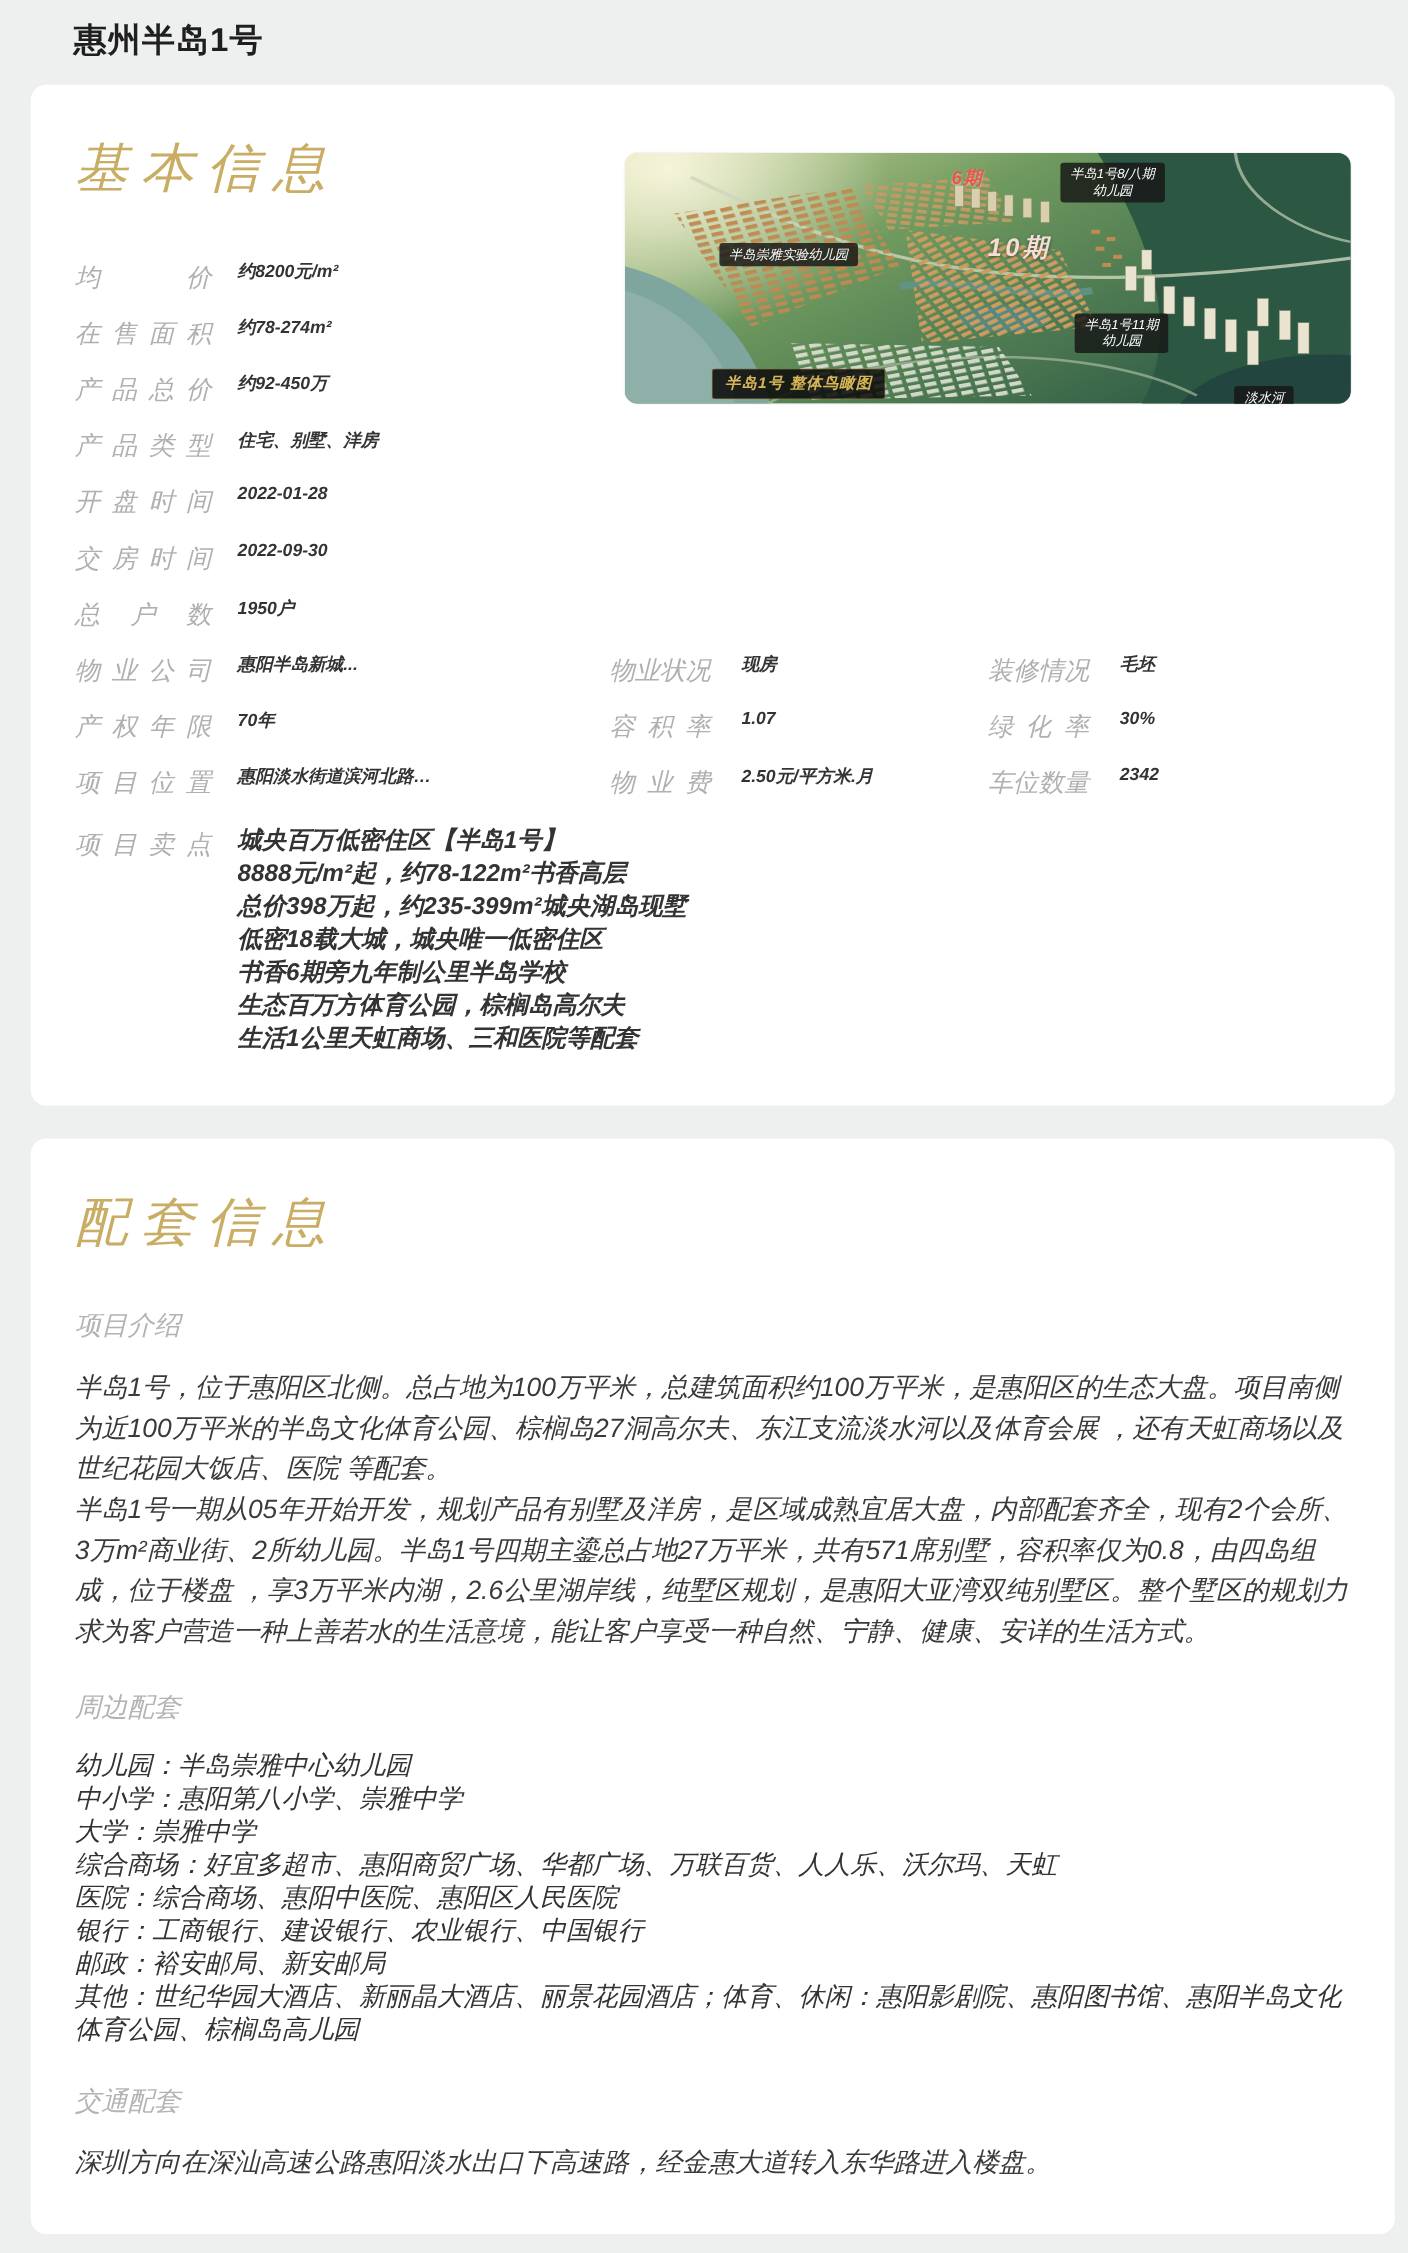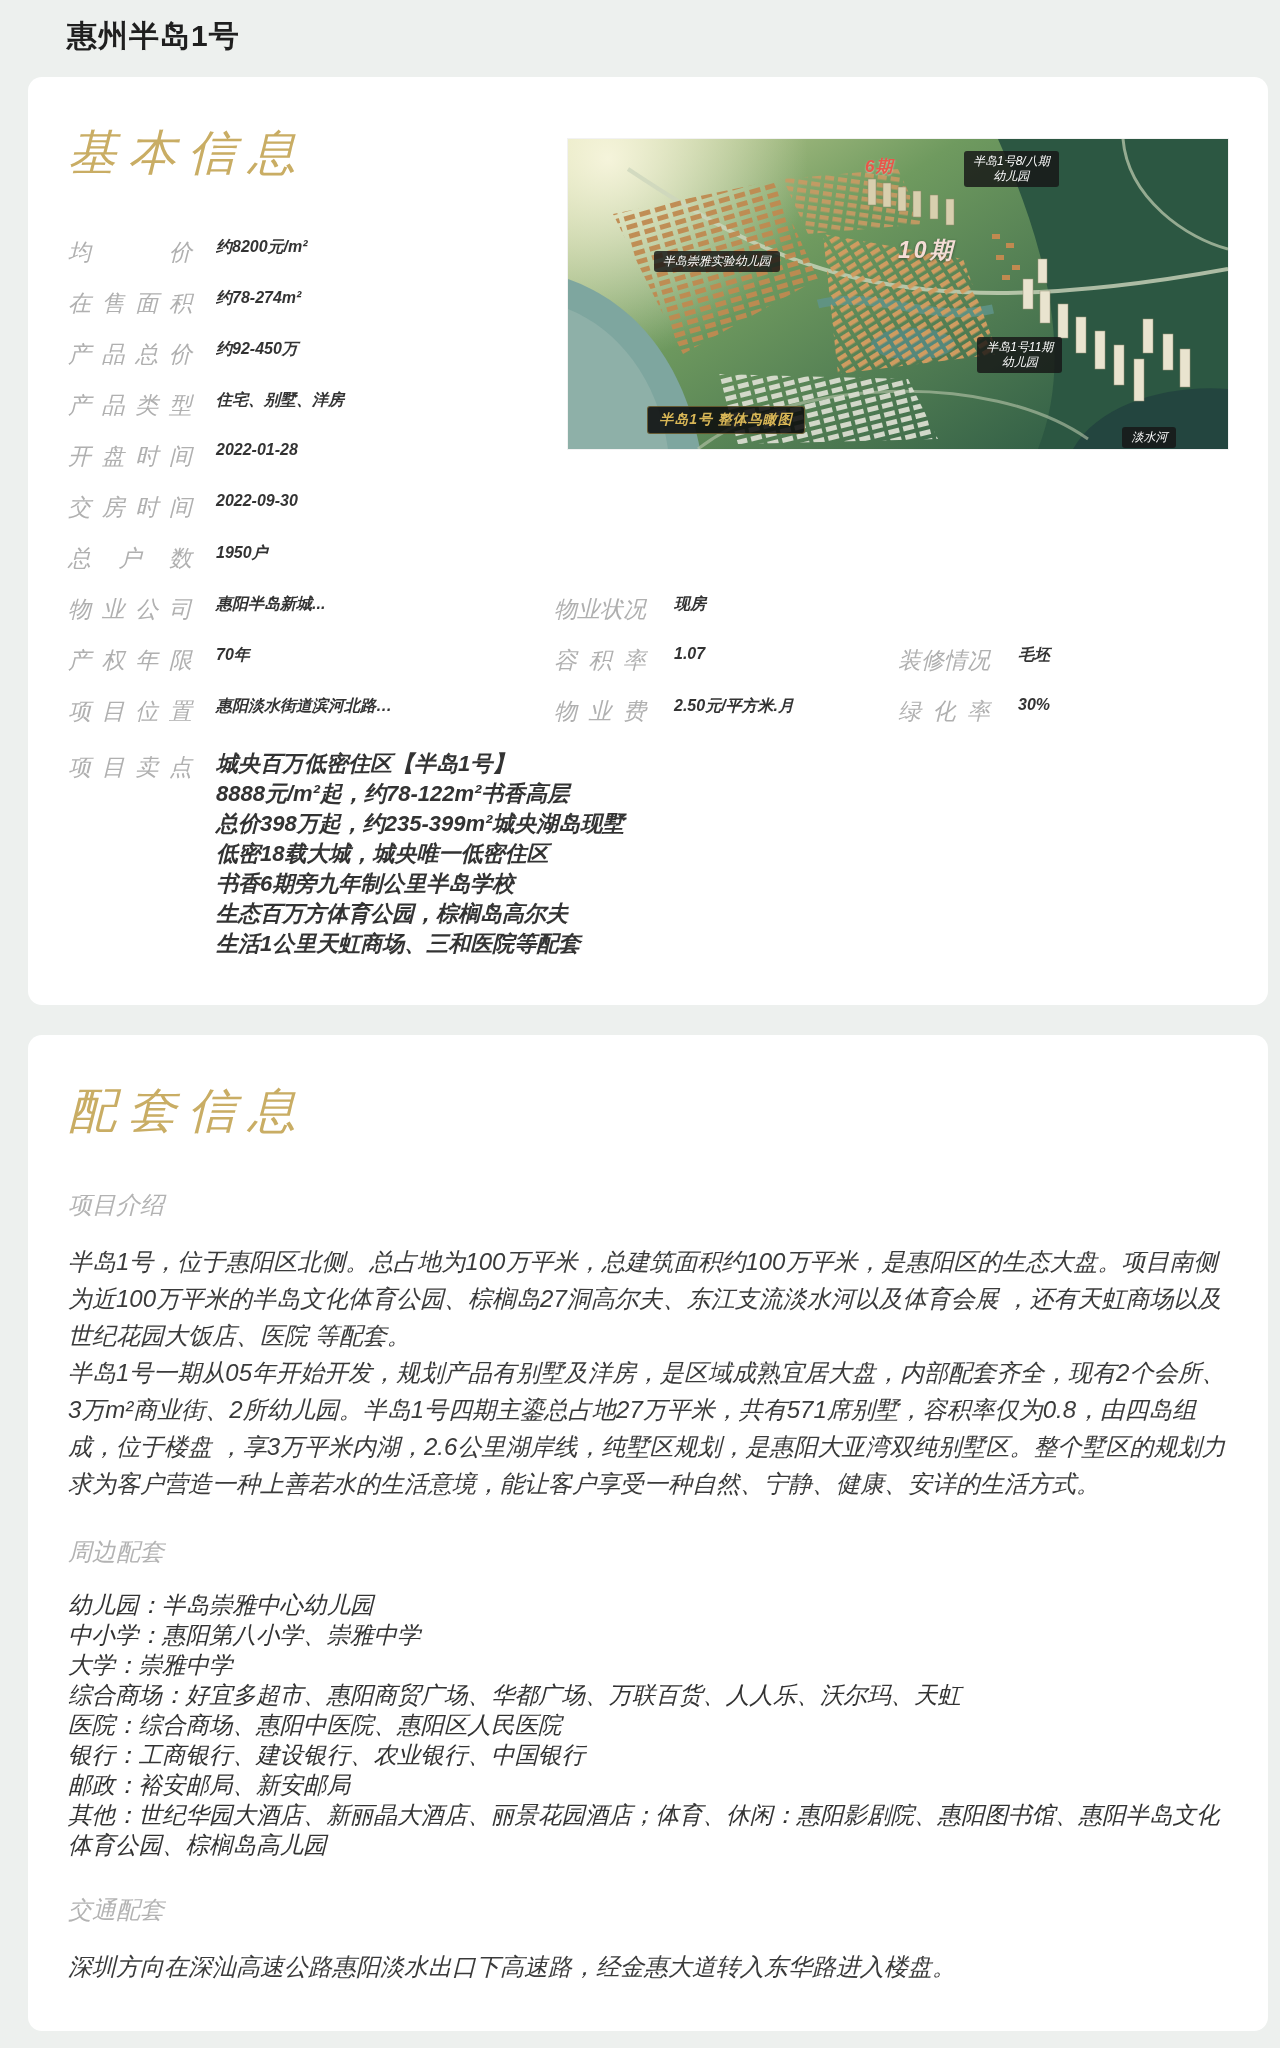--- a/index.html
+++ b/index.html
@@ -38,22 +38,22 @@
   .band-b .col-3 { flex:1; }
   .col-2 .row-label, .col-3 .row-label { width:92px; margin-right:28px; }
 
   .band-c { display:flex; align-items:flex-start; margin-top:2px; }
   .selling-points .sp-line {
     font-size:22px; line-height:30px; color:#333; font-weight:600;
   }
 
   
   .image-wrap {
-    width:660px; height:310px; margin-top:-92px; margin-left:auto;
-    position:relative; border-radius:0; overflow:hidden;
+    width:660px; height:228px; margin-top:-92px; margin-left:auto;
+    position:relative; border-radius:12px; overflow:hidden;
     box-shadow:0 0 0 1px rgba(0,0,0,0.05);
     cursor:pointer;
   }
   .image-wrap svg { display:block; width:100%; height:100%; }
   .img-chip {
     position:absolute; background:rgba(22,22,22,0.82); color:#fff;
     font-size:12px; line-height:15px; padding:3px 9px; border-radius:3px;
     text-align:center; white-space:nowrap;
   }
   .img-caption {
@@ -252,20 +252,24 @@
         <div class="info-row">
           <span class="row-label">装修情况</span>
           <span class="row-value">毛坯</span>
         </div>
 
         <div class="info-row">
           <span class="row-label">绿化率</span>
           <span class="row-value">30%</span>
         </div>
 
+        <div class="info-row">
+          <span class="row-label">车位数量</span>
+          <span class="row-value">2342</span>
+        </div>
       </div>
   </div>
 
   <div class="band-c">
     <span class="row-label" style="width:124px; margin-right:24px; flex-shrink:0; padding-top:3px;">项目卖点</span>
     <div class="selling-points">
 
         <div class="sp-line">城央百万低密住区【半岛1号】</div>
 
         <div class="sp-line">8888元/m²起，约78-122m²书香高层</div>

